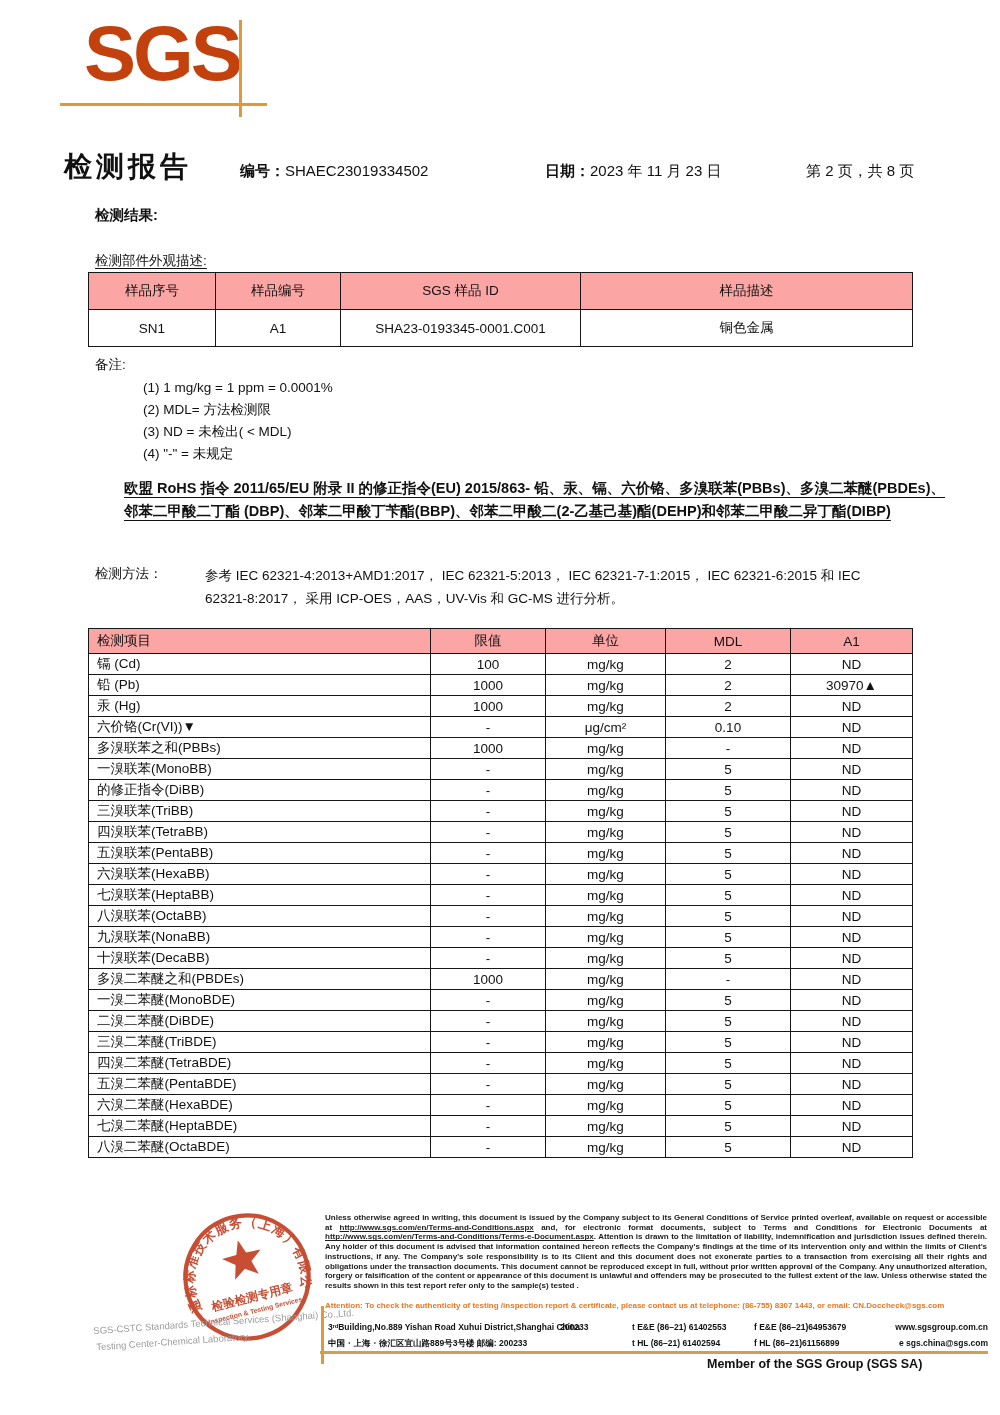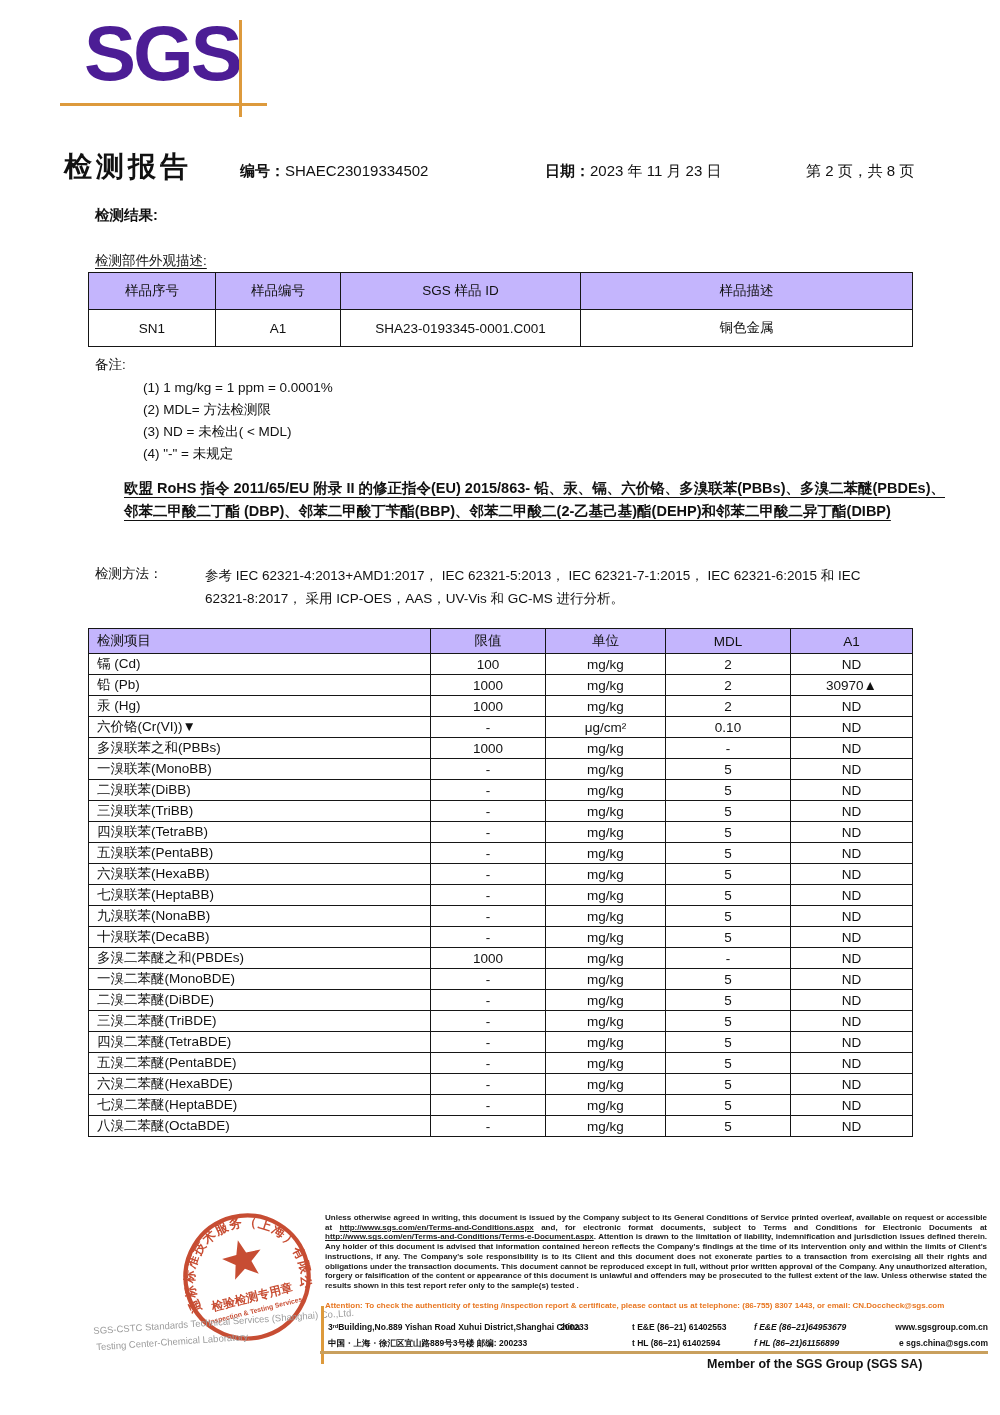--- a/index.html
+++ b/index.html
@@ -5,38 +5,38 @@
   * { margin:0; padding:0; box-sizing:border-box; }
   html,body { background:#ffffff; }
   body { font-family:"Liberation Sans", sans-serif; color:#111; }
   .page {
     position:relative; width:1000px; height:1415px; background:#fff; overflow:hidden;
     font-family:"Liberation Sans", sans-serif;
   }
   
   .logo-text {
     position:absolute; left:84px; top:14px; font-size:78px; font-weight:bold;
-    color:#4c1d95; letter-spacing:-3px; line-height:1;
+    color:#c2410c; letter-spacing:-3px; line-height:1;
   }
   .logo-vline { position:absolute; left:239px; top:20px; width:3px; height:97px; background:#dd9a3c; }
   .logo-hline { position:absolute; left:60px; top:103px; width:207px; height:3px; background:#dd9a3c; }
   
   .doc-title { position:absolute; left:64px; top:148px; font-size:28px; font-weight:bold; letter-spacing:4px; }
   .hdr-item { position:absolute; top:162px; font-size:15px; }
   .hdr-item b { font-weight:bold; }
   .hdr-no   { left:240px; }
   .hdr-date { left:545px; }
   .hdr-page { left:806px; }
   
   .sec-results  { position:absolute; left:95px; top:206px; font-size:14.5px; font-weight:bold; }
   .sec-appear   { position:absolute; left:95px; top:252px; font-size:13.5px; text-decoration:underline; text-underline-offset:3px; }
   
   table { border-collapse:collapse; table-layout:fixed; width:824px; }
   th, td { border:1.5px solid #161616; font-size:13.5px; text-align:center; overflow:hidden; white-space:nowrap; }
-  thead th { background:#c4b5fd; font-weight:normal; }
+  thead th { background:#fca5a5; font-weight:normal; }
   .sample-table { position:absolute; left:88px; top:272px; }
   .sample-table th { height:37px; }
   .sample-table td { height:37px; }
   .results-table { position:absolute; left:88px; top:628px; }
   .results-table th { height:25px; }
   .results-table td { height:21px; padding:0 6px; }
   .results-table td:first-child { text-align:left; padding-left:8px; }
   
   .notes-head { position:absolute; left:95px; top:356px; font-size:13.5px; }
   .notes-list { position:absolute; left:143px; top:377px; font-size:13.5px; line-height:22px; }
@@ -64,21 +64,21 @@
   }
   .addr-block {
     position:absolute; left:328px; top:1319px; width:660px;
     font-size:8.5px; line-height:16px; font-weight:600; color:#111;
   }
   .addr-row { display:flex; white-space:nowrap; }
   .addr-row span { display:inline-block; }
   .a-addr { width:232px; }
   .a-post { width:72px; }
   .a-tel  { width:122px; }
-  .a-fax  { width:118px;font-style:italic; }
+  .a-fax  { width:118px; }
   .a-web  { flex:1; text-align:right; }
   .foot-vline { position:absolute; left:321px; top:1306px; width:2.5px; height:58px; background:#dd9a3c; }
   .foot-hline { position:absolute; left:320px; top:1351px; width:668px; height:3px; background:#c9a05e; }
   .member { position:absolute; left:707px; top:1357px; font-size:12.5px; font-weight:600; }
 </style>
 </head>
 <body>
 
 <div class="page">
 
@@ -190,21 +190,21 @@
           <td>ND</td>
         </tr>
         <tr>
           <td>一溴联苯(MonoBB)</td>
           <td>-</td>
           <td>mg/kg</td>
           <td>5</td>
           <td>ND</td>
         </tr>
         <tr>
-          <td>二溴联苯(DiBB)</td>
+          <td>的修正指令(DiBB)</td>
           <td>-</td>
           <td>mg/kg</td>
           <td>5</td>
           <td>ND</td>
         </tr>
         <tr>
           <td>三溴联苯(TriBB)</td>
           <td>-</td>
           <td>mg/kg</td>
           <td>5</td>
@@ -226,20 +226,27 @@
         </tr>
         <tr>
           <td>六溴联苯(HexaBB)</td>
           <td>-</td>
           <td>mg/kg</td>
           <td>5</td>
           <td>ND</td>
         </tr>
         <tr>
           <td>七溴联苯(HeptaBB)</td>
+          <td>-</td>
+          <td>mg/kg</td>
+          <td>5</td>
+          <td>ND</td>
+        </tr>
+        <tr>
+          <td>八溴联苯(OctaBB)</td>
           <td>-</td>
           <td>mg/kg</td>
           <td>5</td>
           <td>ND</td>
         </tr>
         <tr>
           <td>九溴联苯(NonaBB)</td>
           <td>-</td>
           <td>mg/kg</td>
           <td>5</td>

